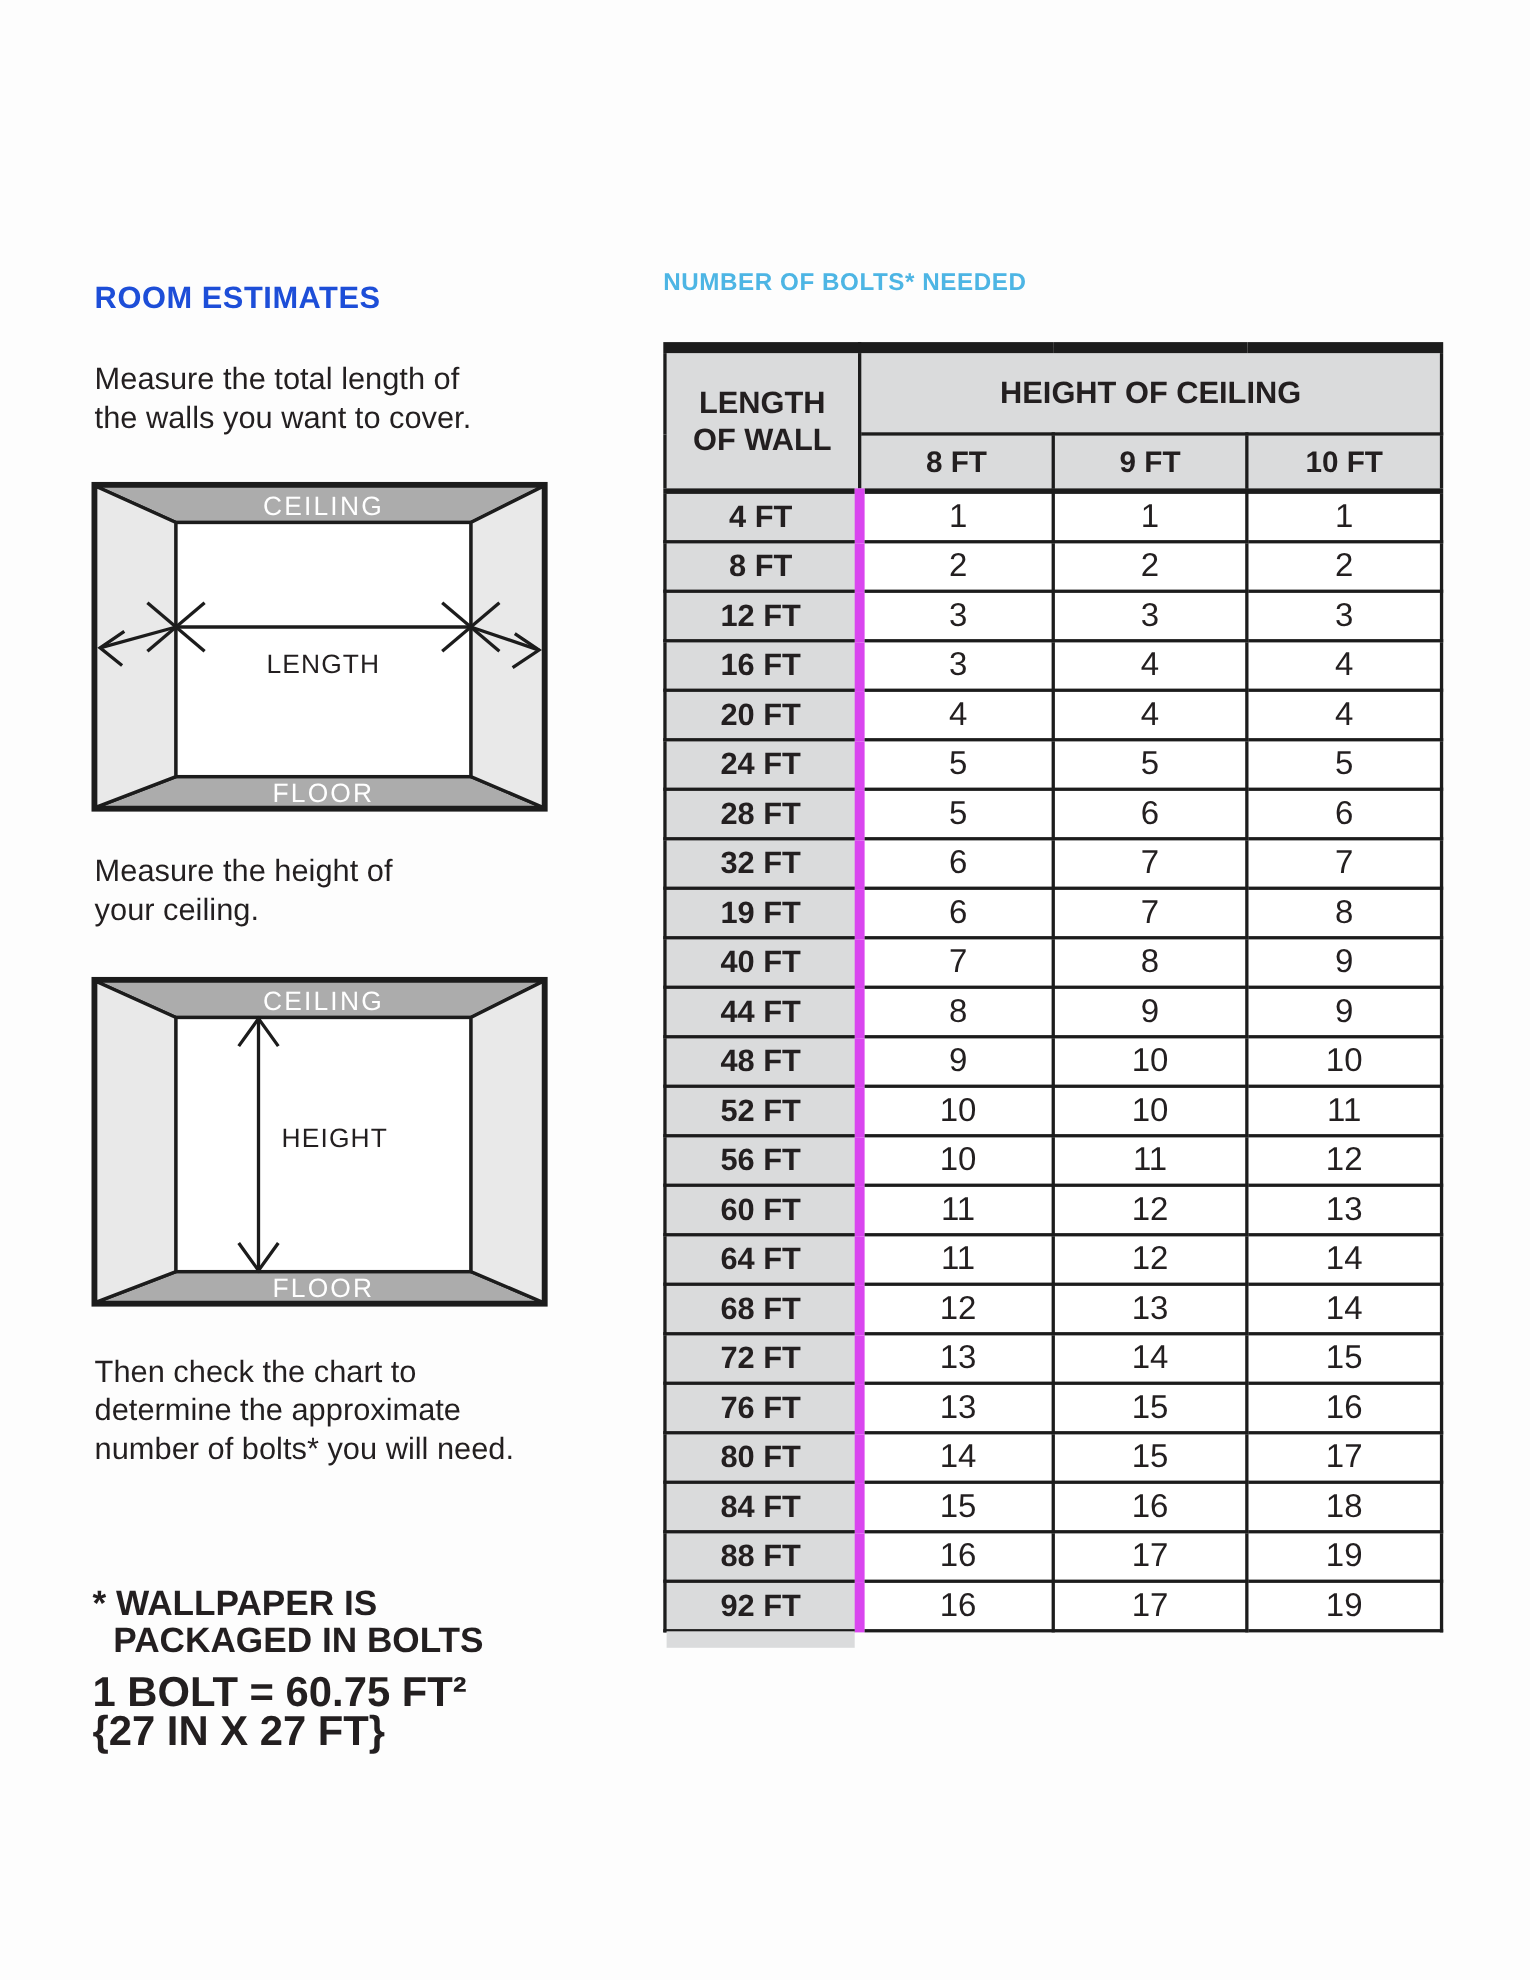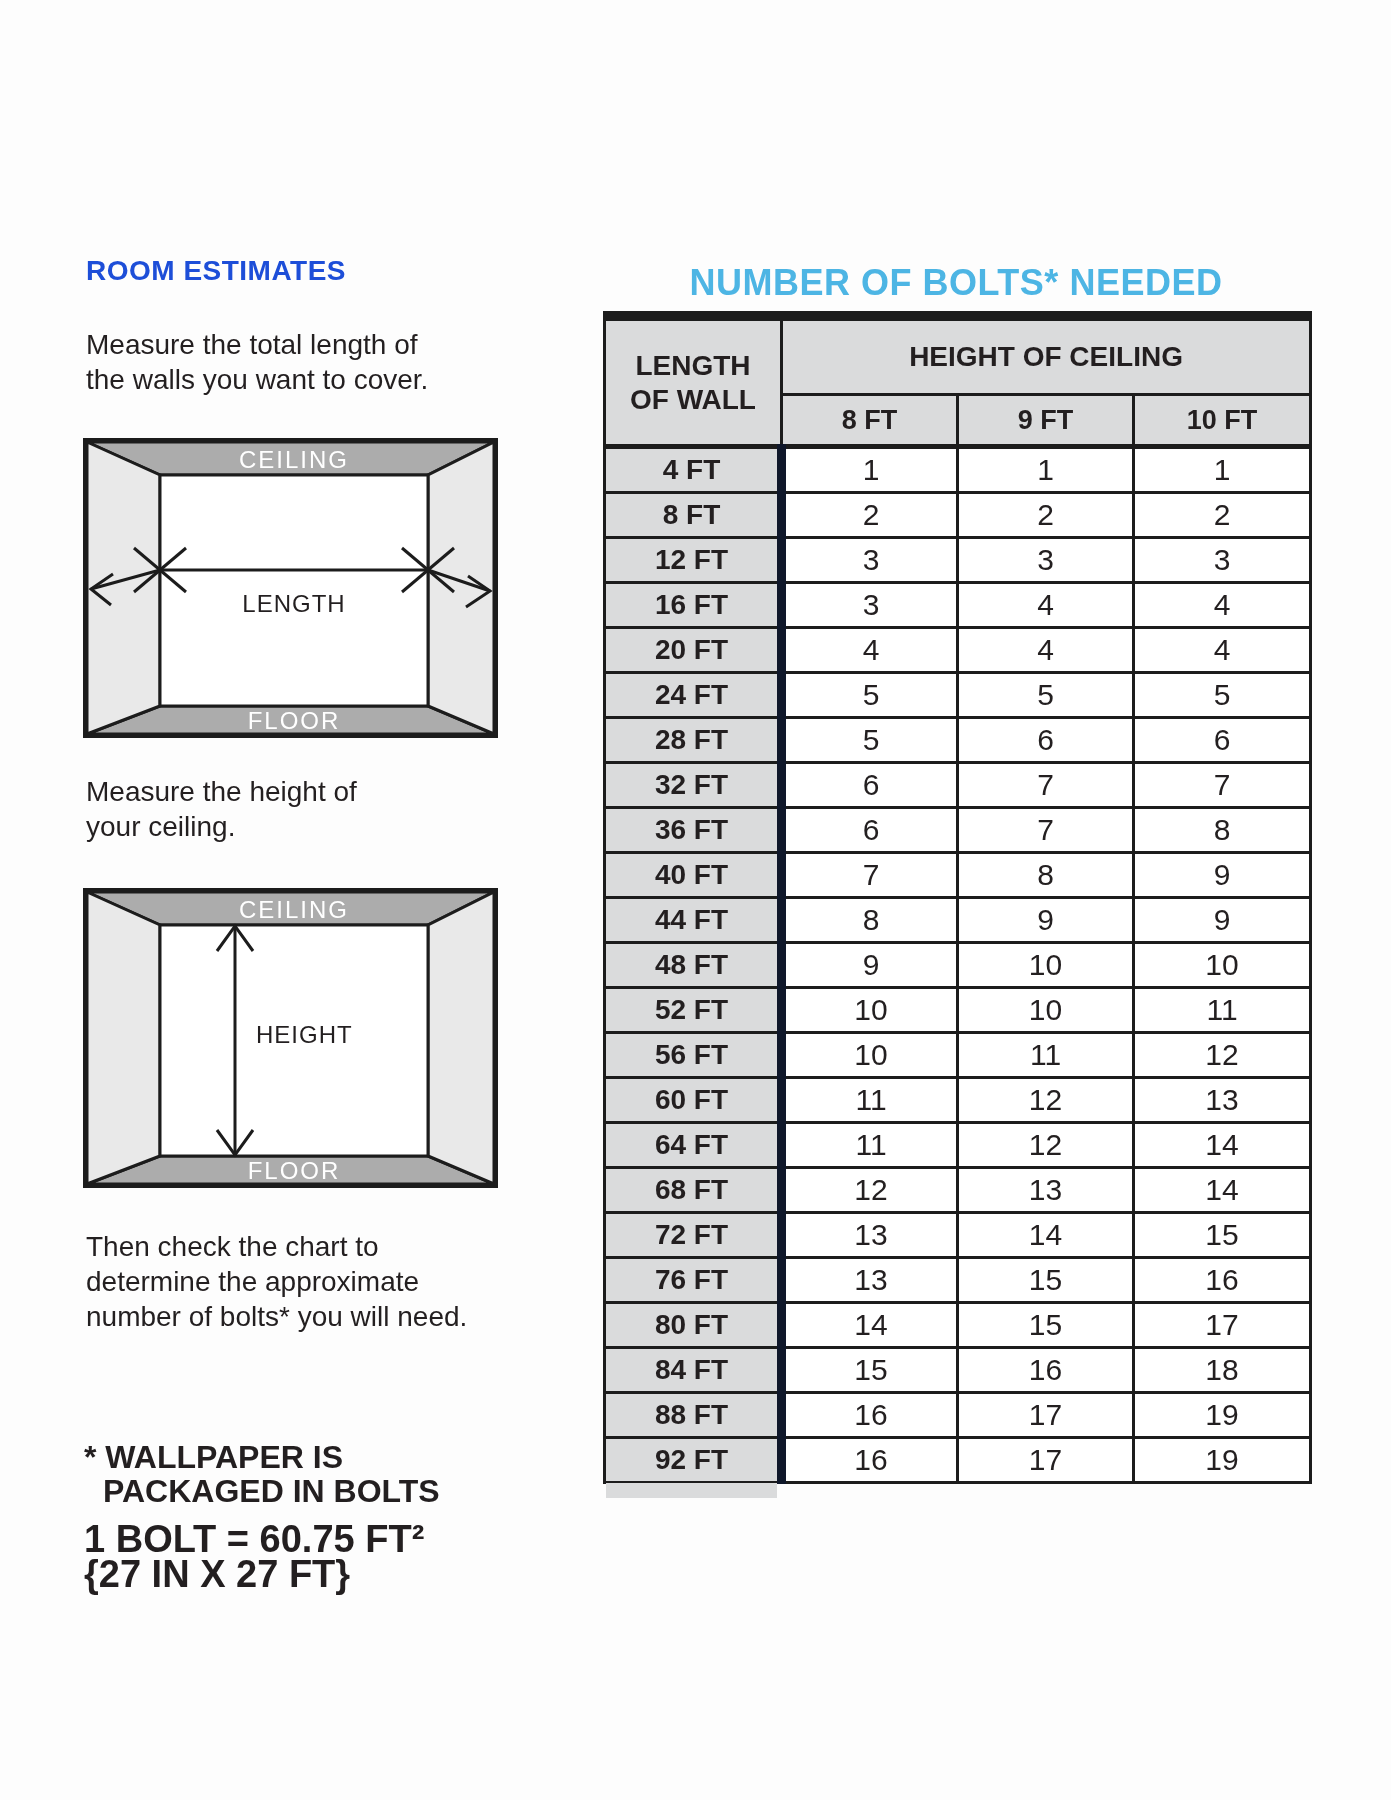--- a/index.html
+++ b/index.html
@@ -36,23 +36,22 @@
 
   .diagram { display: block; }
   #diagram1 { left: 83px; top: 438px; }
   #diagram2 { left: 83px; top: 888px; }
 
   .footnote { left: 84px; top: 1440px; font-size: 32px; font-weight: bold; line-height: 34px; }
   .footnote .line2 { padding-left: 19px; }
   .bolt-info { left: 84px; top: 1522px; font-size: 38px; font-weight: bold; line-height: 35px; }
 
   .table-heading {
-    left: 603px; top: 262px; width: 706px;
-    text-align: center;
-    font-size: 36px; font-weight: bold;
+    left: 603px; top: 244px; width: 706px;
+    font-size: 22px; font-weight: bold;
     color: #4DB5E4; letter-spacing: 0.5px;
   }
 
   table.bolts {
     position: absolute; left: 603px; top: 311px;
     width: 706px;
     border-collapse: collapse; table-layout: fixed;
     border-top: 10px solid #1C1C1C;
   }
   table.bolts th, table.bolts td {
@@ -65,21 +64,21 @@
   th.wall-header {
     border-right: 9px solid #1C1C1C;
     font-size: 28px; font-weight: bold; line-height: 34px;
     white-space: pre-line;
   }
   th.group-header { font-size: 28px; font-weight: bold; height: 72px; border-bottom: 3px solid #1C1C1C; }
   th.height-header { font-size: 27px; font-weight: bold; height: 48px; }
   tbody th.row-label {
     background: #DADBDC;
     font-size: 28px; font-weight: bold;
-    border-right: 9px solid #0f172a;
+    border-right: 9px solid #d946ef;
     height: 42px;
   }
   tbody td.value-cell {
     background: #FFFFFF;
     font-size: 30px; font-weight: normal;
     height: 42px; line-height: 42px;
   }
   .table-footer-strip {
     left: 606px; top: 1483px; width: 171px; height: 15px;
     background: #DADBDC;
@@ -229,21 +228,21 @@
   </tr>
 
   <tr>
     <th scope="row" class="row-label">32 FT</th>
     <td class="value-cell">6</td>
     <td class="value-cell">7</td>
     <td class="value-cell">7</td>
   </tr>
 
   <tr>
-    <th scope="row" class="row-label">36 FT</th>
+    <th scope="row" class="row-label">19 FT</th>
     <td class="value-cell">6</td>
     <td class="value-cell">7</td>
     <td class="value-cell">8</td>
   </tr>
 
   <tr>
     <th scope="row" class="row-label">40 FT</th>
     <td class="value-cell">7</td>
     <td class="value-cell">8</td>
     <td class="value-cell">9</td>

